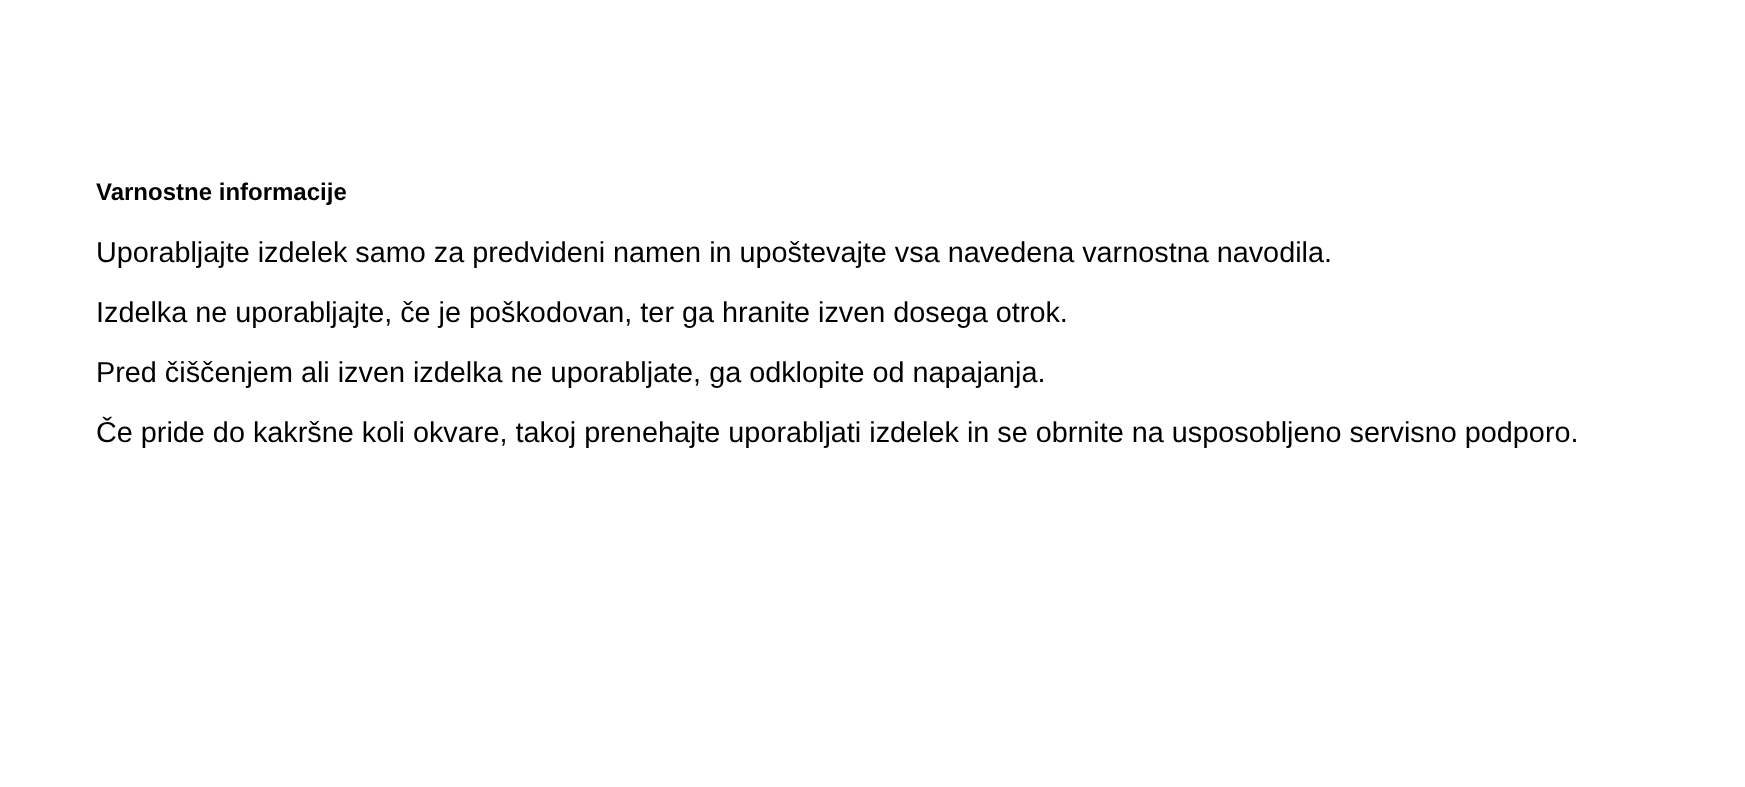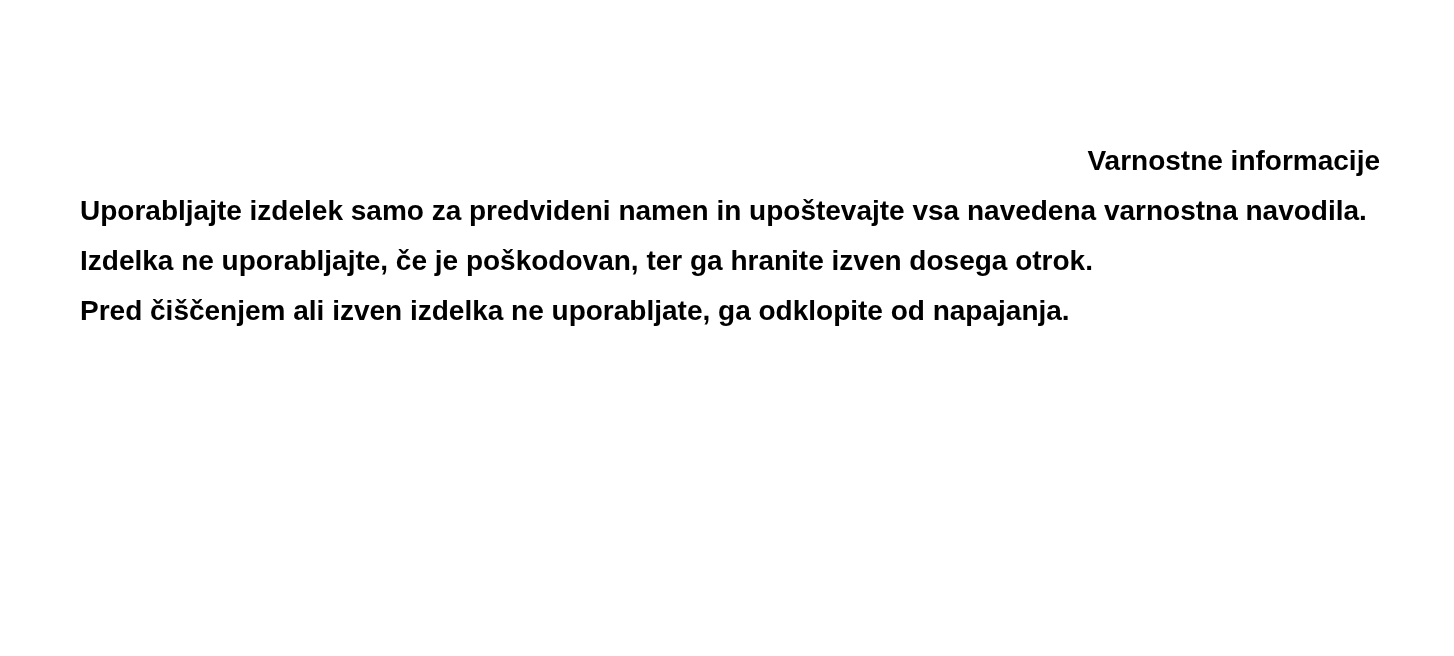--- a/index.html
+++ b/index.html
@@ -11,34 +11,34 @@
     font-family: "Liberation Sans", "DejaVu Sans", sans-serif;
   }
   .doc-content {
     position: absolute;
     left: 80px;
     top: 136px;
     width: 1300px;
     color: #000000;
   }
   .doc-title {
-    font-size: 28px;
+    font-size: 20px;
     font-weight: bold;
     line-height: 50px;
     color: #000000;
-    text-align: right;
   }
   .doc-paragraph {
-    font-size: 28px;
-    font-weight: bold;
+    font-size: 24px;
+    font-weight: normal;
     line-height: 50px;
     color: #000000;
   }
 </style>
 </head>
 <body>
 
 <div class="doc-content">
   <h1 class="doc-title">Varnostne informacije</h1>
   <p class="doc-paragraph">Uporabljajte izdelek samo za predvideni namen in upoštevajte vsa navedena varnostna navodila.</p>
   <p class="doc-paragraph">Izdelka ne uporabljajte, če je poškodovan, ter ga hranite izven dosega otrok.</p>
   <p class="doc-paragraph">Pred čiščenjem ali izven izdelka ne uporabljate, ga odklopite od napajanja.</p>
+  <p class="doc-paragraph">Če pride do kakršne koli okvare, takoj prenehajte uporabljati izdelek in se obrnite na usposobljeno servisno podporo.</p>
 </div>
 
 </body></html>

